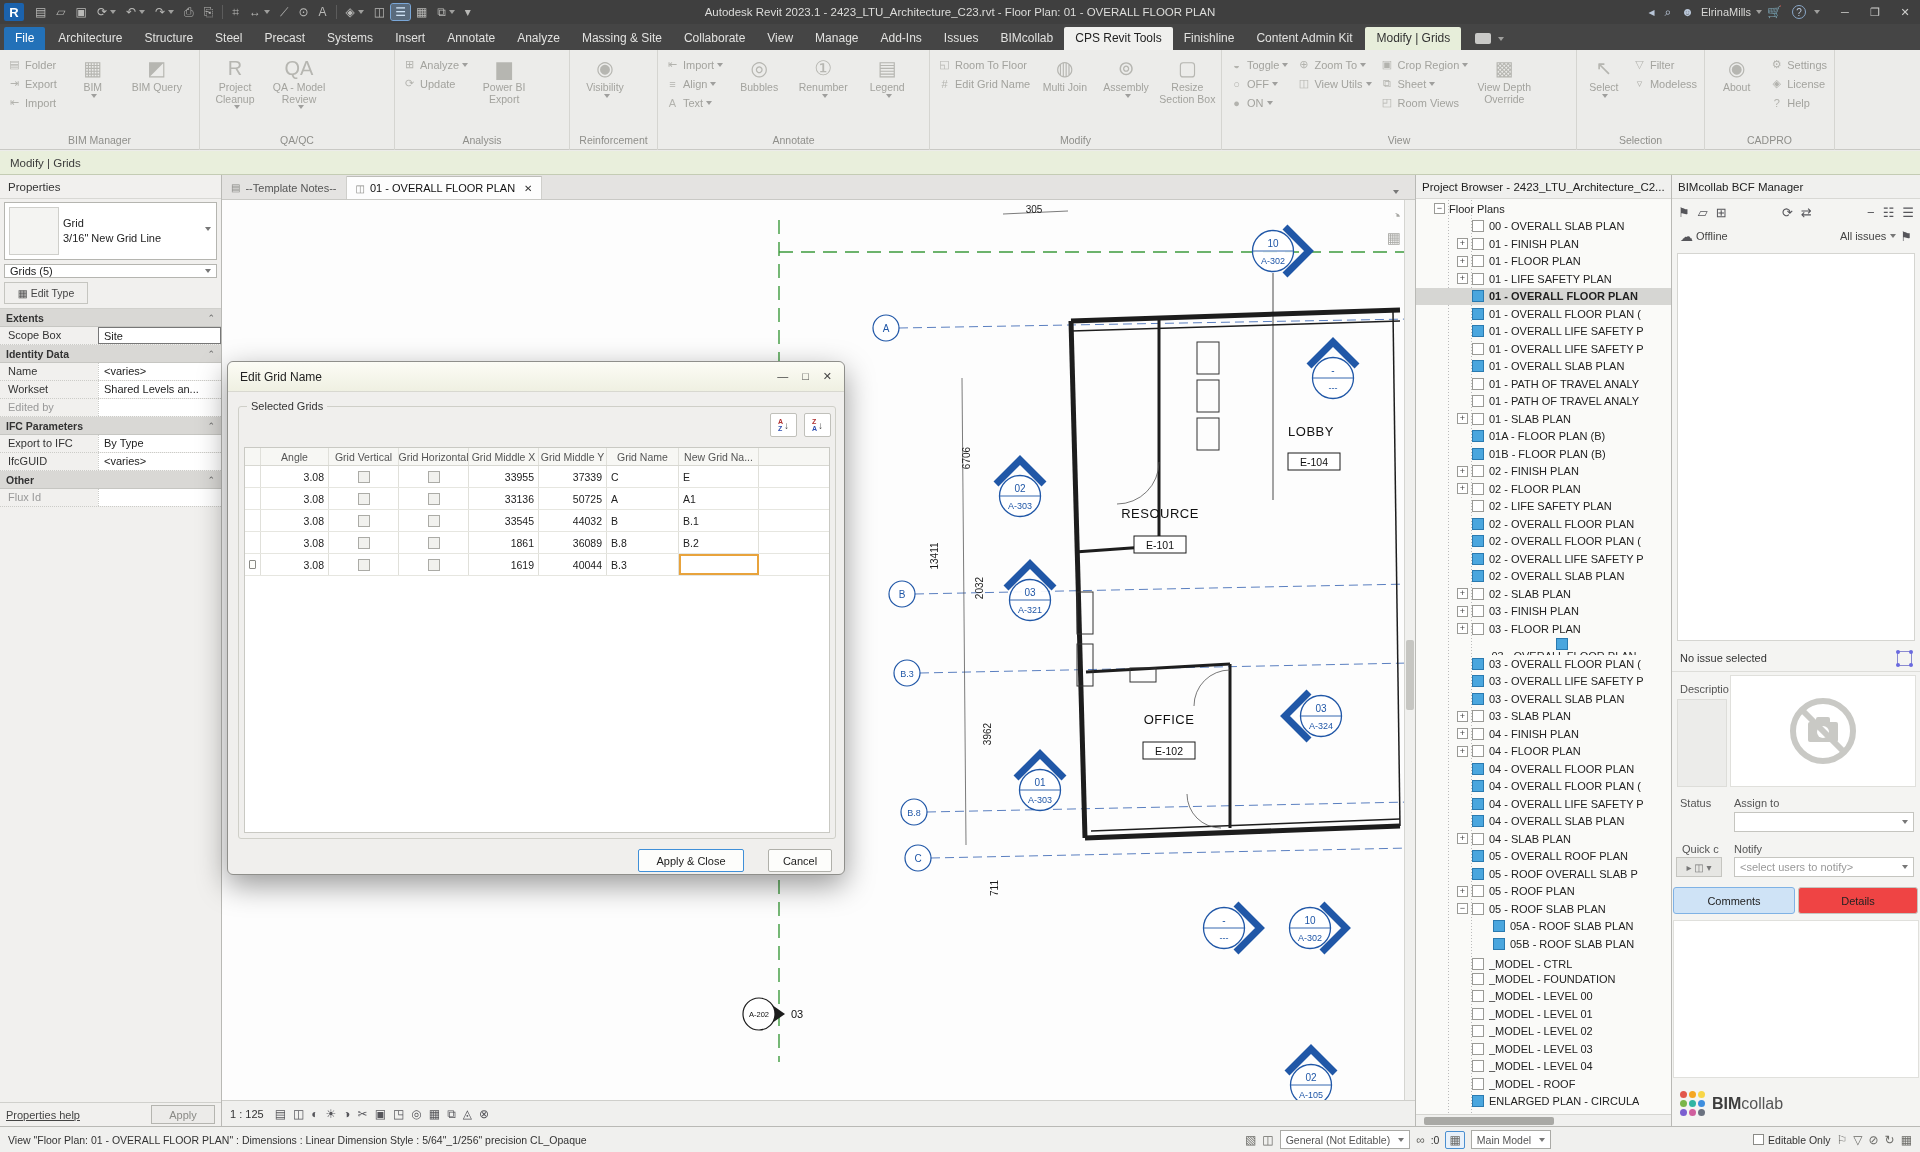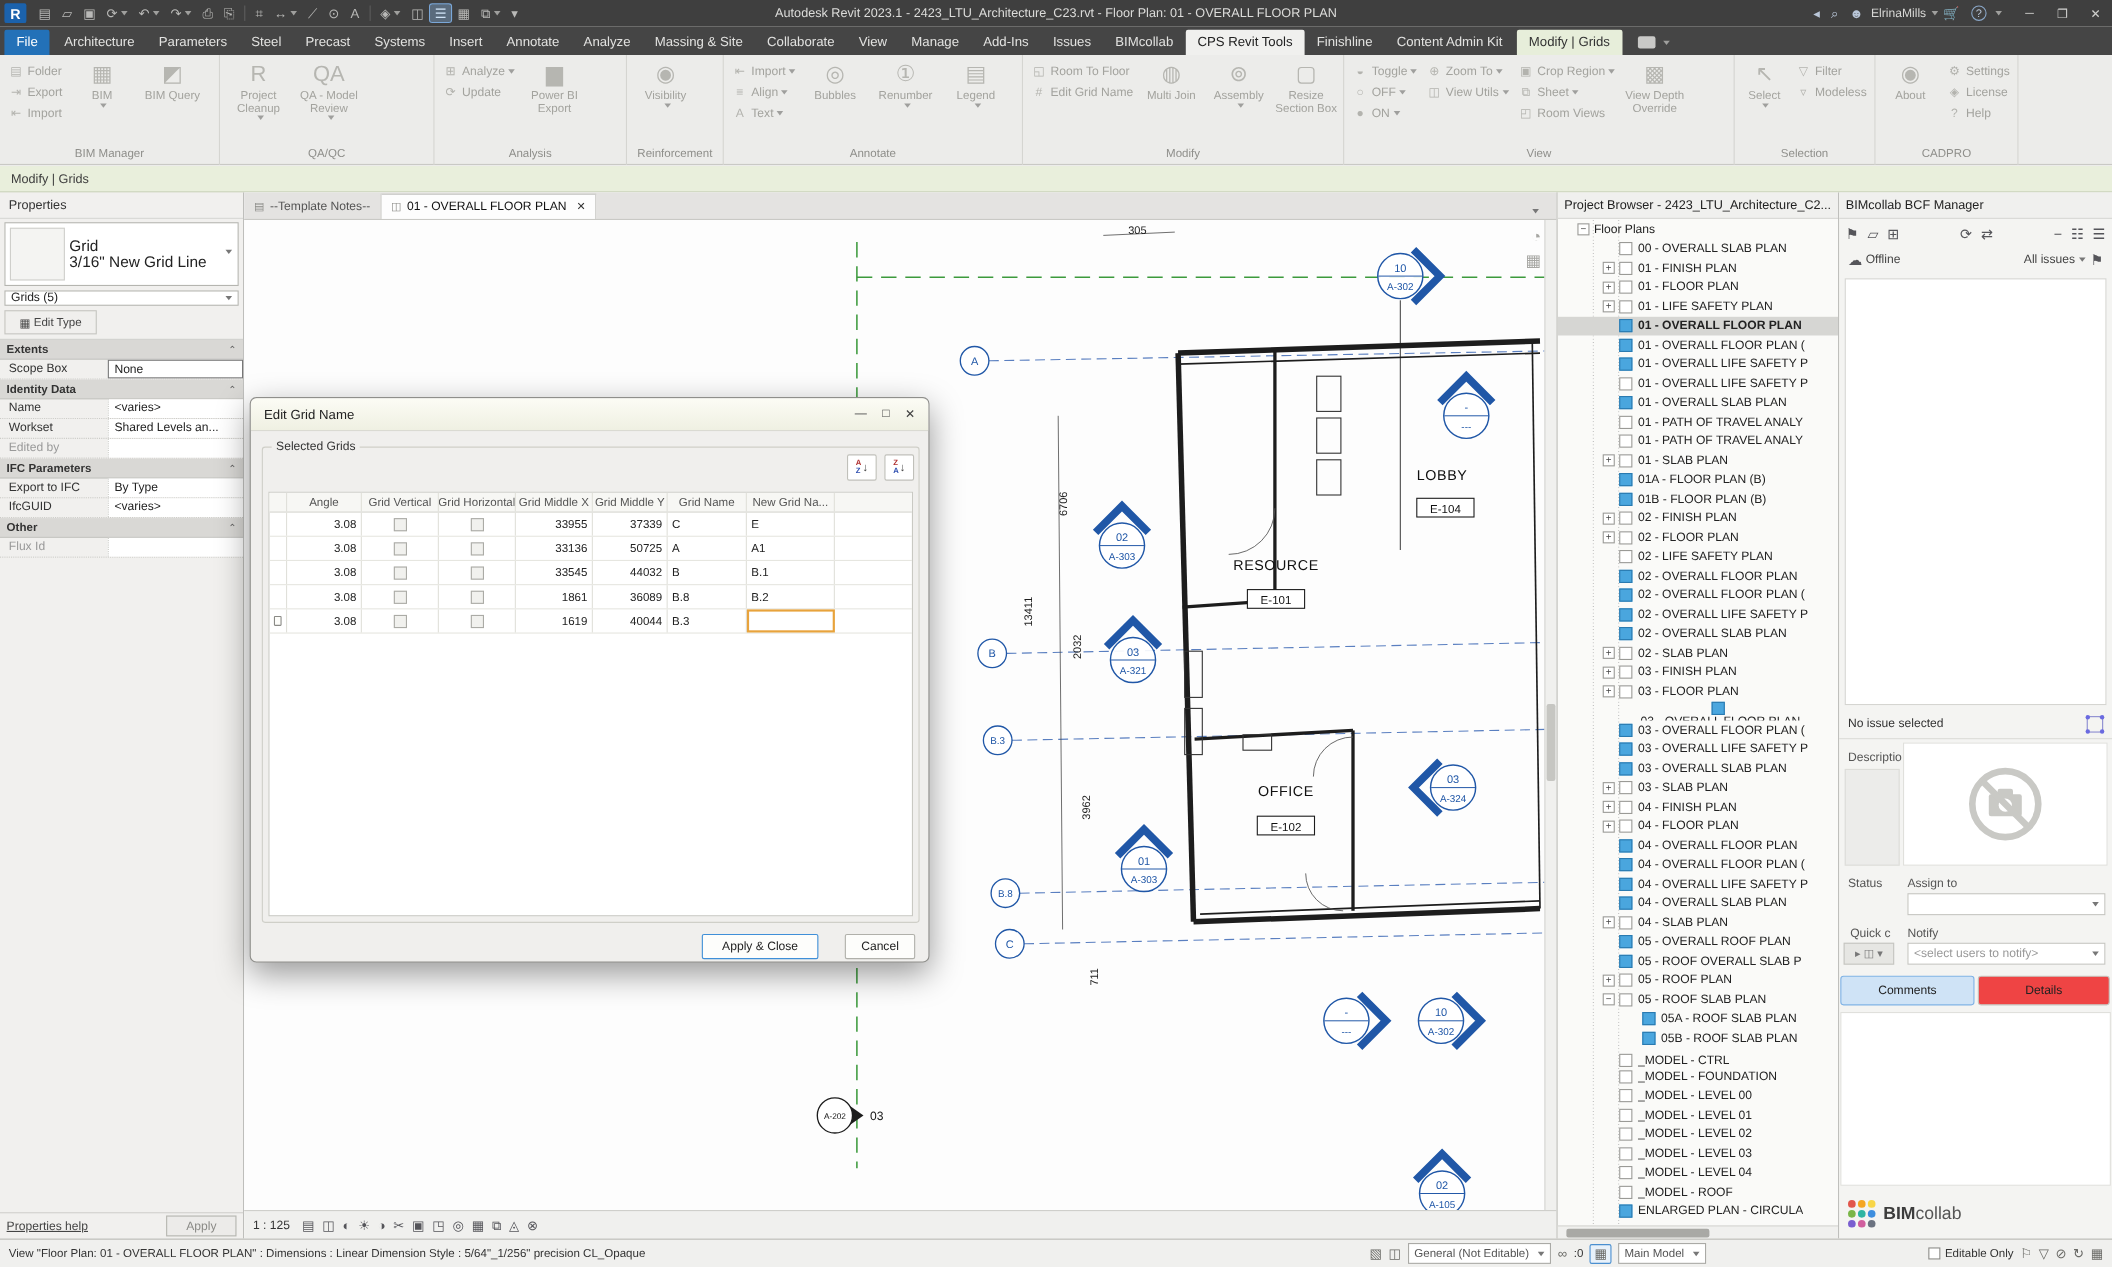--- a/index.html
+++ b/index.html
@@ -46,21 +46,21 @@
   .ctxbar { position:absolute; left:0; top:151px; width:1920px; height:24px; background:#e9efdc; border-bottom:1px solid #c4ccb4; display:flex; align-items:center; padding-left:10px; font-size:11.5px; color:#3c3c3c; }
 
   
   .main { position:absolute; left:0; top:175px; width:1920px; height:951px; display:flex; }
 
   
   .props { width:222px; background:#f1f0ee; border-right:1px solid #b9b9b5; position:relative; }
   .props-h { height:24px; display:flex; align-items:center; padding-left:8px; font-size:11.5px; color:#333; border-bottom:1px solid #d8d8d4; }
   .type-sel { margin:3px 4px; height:58px; background:#fff; border:1px solid #b5b5b0; display:flex; align-items:center; position:relative; }
   .type-img { width:50px; height:48px; margin:4px; background:#f4f4f2; border:1px solid #cfcfcb; }
-  .type-txt { font-size:14px; color:#222; line-height:15px; }
+  .type-txt { font-size:11px; color:#222; line-height:15px; }
   .type-caret { position:absolute; right:5px; top:24px; }
   .combo-row { display:flex; margin:4px 4px 4px; gap:4px;flex-direction:column; }
   .grids-combo { flex:1; height:22px; background:#fff; border:1px solid #b5b5b0; display:flex; align-items:center; padding:0 5px; color:#222; position:relative; }
   .grids-combo .caret-g { margin-left:auto; }
   .edit-type { width:84px; height:22px; background:#f0efed; border:1px solid #c5c5c0; display:flex; align-items:center; justify-content:center; gap:3px; color:#444; font-size:10.5px; }
   .pgrid { border-top:1px solid #d0d0cc; }
   .psec { height:18px; background:#d9d8d5; display:flex; align-items:center; padding:0 6px; font-weight:bold; font-size:10.5px; color:#333; border-bottom:1px solid #c6c6c2; }
   .psec .chev { margin-left:auto; color:#666; font-weight:normal; font-size:9px; }
   .prow { height:18px; display:flex; border-bottom:1px dotted #ccccc8; }
   .prow .pl { width:98px; padding:2px 0 0 8px; color:#333; }
@@ -258,21 +258,21 @@
           <span class="winbtn">─</span>
           <span class="winbtn">❐</span>
           <span class="winbtn">✕</span>
         </span>
       </div>
   </div>
 
   <div class="tabbar" id="tabbar">
       <span class="tab file">File</span>
       <span class="tab">Architecture</span>
-      <span class="tab">Parameters</span>
+      <span class="tab">Structure</span>
       <span class="tab">Steel</span>
       <span class="tab">Precast</span>
       <span class="tab">Systems</span>
       <span class="tab">Insert</span>
       <span class="tab">Annotate</span>
       <span class="tab">Analyze</span>
       <span class="tab">Massing &amp; Site</span>
       <span class="tab">Collaborate</span>
       <span class="tab">View</span>
       <span class="tab">Manage</span>
@@ -549,21 +549,21 @@
         </div>
         <div class="edit-type">
           <span>▦</span>
           <span>Edit Type</span>
         </div>
       </div>
       <div class="pgrid" id="pgrid">
           <div class="psec">Extents<span class="chev">⌃</span></div>
           <div class="prow">
             <div class="pl">Scope Box</div>
-            <div class="pv boxed">None</div>
+            <div class="pv boxed">Site</div>
           </div>
           <div class="psec">Identity Data<span class="chev">⌃</span></div>
           <div class="prow">
             <div class="pl">Name</div>
             <div class="pv">&lt;varies&gt;</div>
           </div>
           <div class="prow">
             <div class="pl">Workset</div>
             <div class="pv">Shared Levels an...</div>
           </div>

